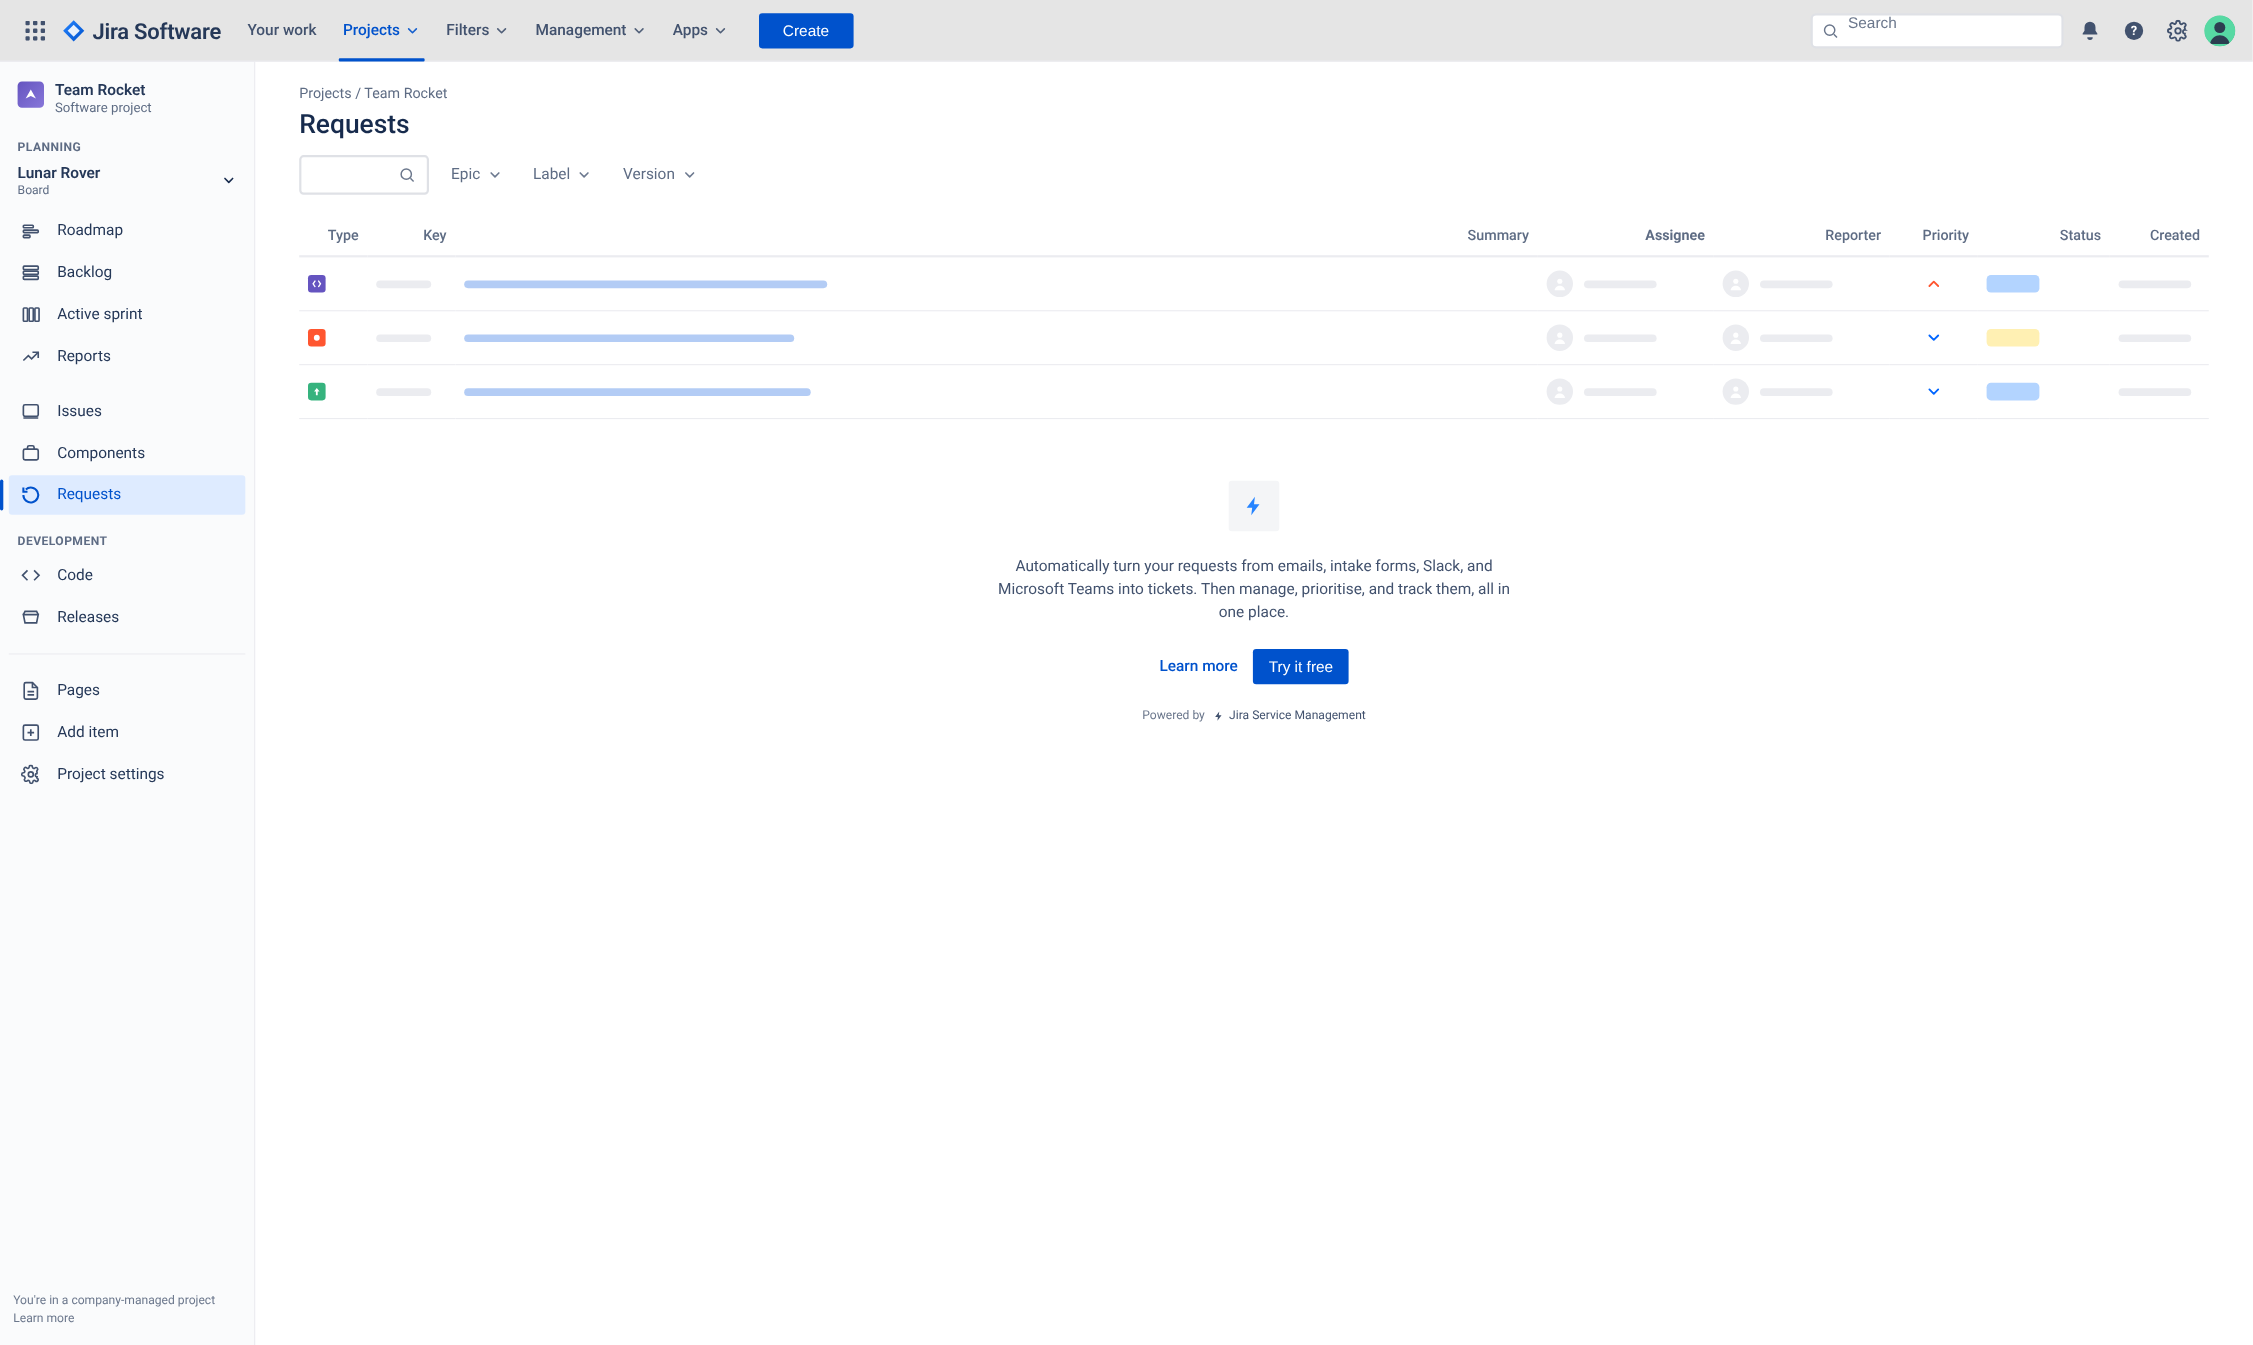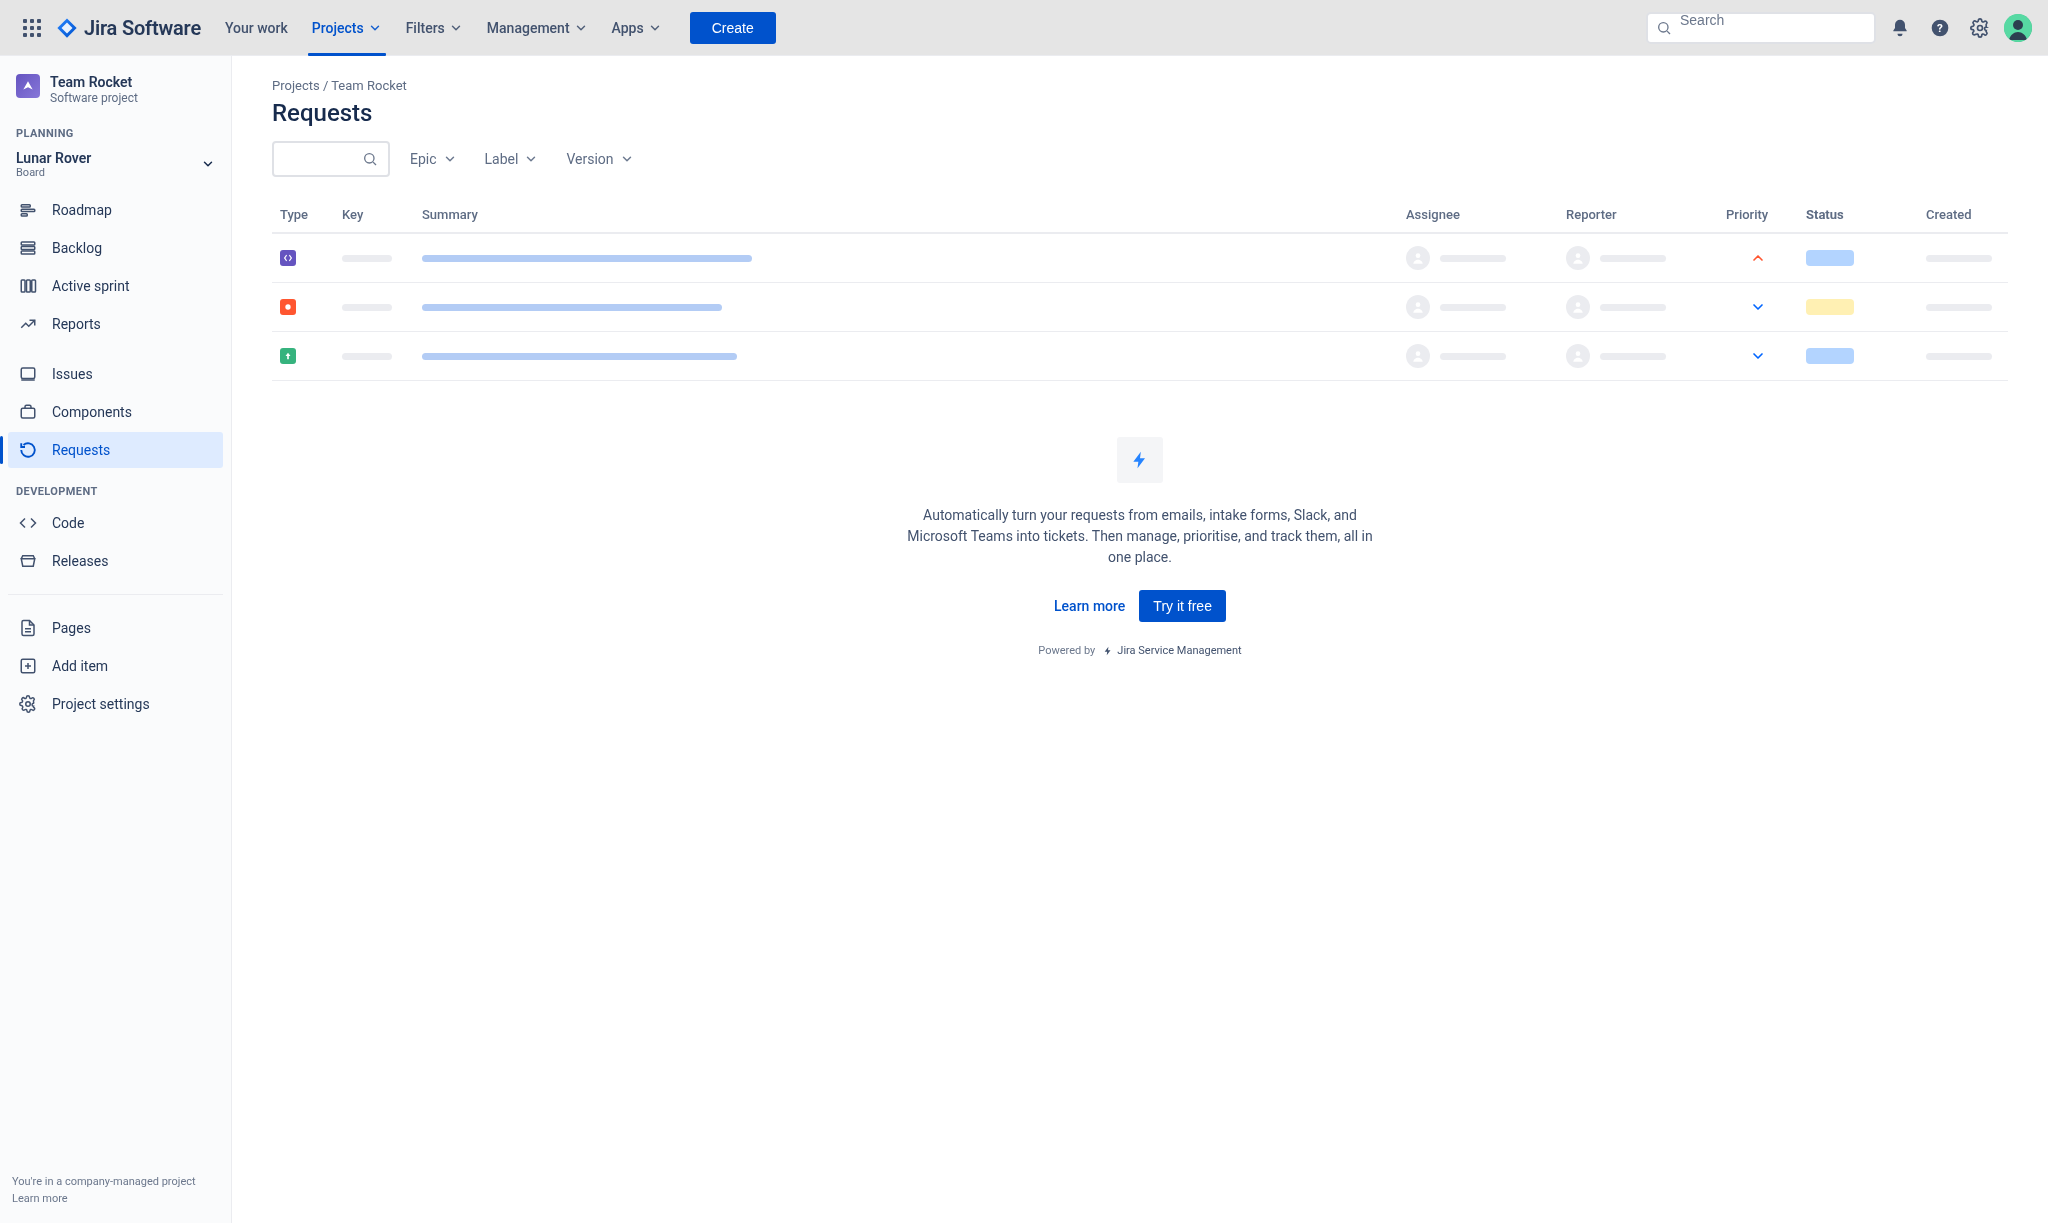--- a/index.html
+++ b/index.html
@@ -95,21 +95,21 @@
   .mini-search{
     width:118px;height:36px;border:2px solid var(--n60);border-radius:4px;display:flex;align-items:center;
     justify-content:flex-end;padding:0 10px;color:var(--n300);
   }
   .filter-btn{display:flex;align-items:center;gap:6px;color:var(--n400);font-size:14px;cursor:pointer;}
   .filter-btn .chev{opacity:.9;}
 
   
   table.req{width:100%;border-collapse:collapse;}
   table.req th{
-    text-align:left;font-weight:500;font-size:13px;color:var(--n400);padding:8px 8px 10px;
+    text-align:right;font-weight:500;font-size:13px;color:var(--n400);padding:8px 8px 10px;
     border-bottom:2px solid var(--n40);
   }
   table.req td{padding:12px 8px;border-bottom:1px solid var(--n40);vertical-align:middle;}
   .type-badge{width:16px;height:16px;border-radius:3px;display:flex;align-items:center;justify-content:center;}
   .ph{height:7px;border-radius:4px;background:var(--n40);}
   .ph.key{width:50px;}
   .ph.text{background:#b3ccf5;}
   .user-cell{display:flex;align-items:center;gap:10px;}
   .user-ava{width:24px;height:24px;border-radius:50%;background:var(--n40);display:flex;align-items:center;justify-content:center;color:#fff;}
   .prio{display:flex;justify-content:center;}
@@ -442,24 +442,24 @@
           </div>
         </div>
     </div>
 
     <table class="req">
       <thead>
           <tr id="thead-row">
             <th style="width: 62px;">Type</th>
             <th style="width: 80px;">Key</th>
             <th style="width: auto;">Summary</th>
-            <th style="width: 160px;">Assignee</th>
+            <th style="width: 160px; font-weight: bold;">Assignee</th>
             <th style="width: 160px;">Reporter</th>
             <th style="width: 80px;">Priority</th>
-            <th style="width: 120px; font-weight: bold;">Status</th>
+            <th style="width: 120px;">Status</th>
             <th style="width: 90px;">Created</th>
           </tr>
         </thead>
       <tbody id="tbody">
           <tr>
             <td>
               <div class="type-badge" style="background:#6554C0">
                 <svg width="10" height="10" viewBox="0 0 24 24" fill="#fff">
                   <path d="M8 6l-4 6 4 6M16 6l4 6-4 6" stroke="#fff" stroke-width="3" fill="none" stroke-linecap="round"></path>
                 </svg>

